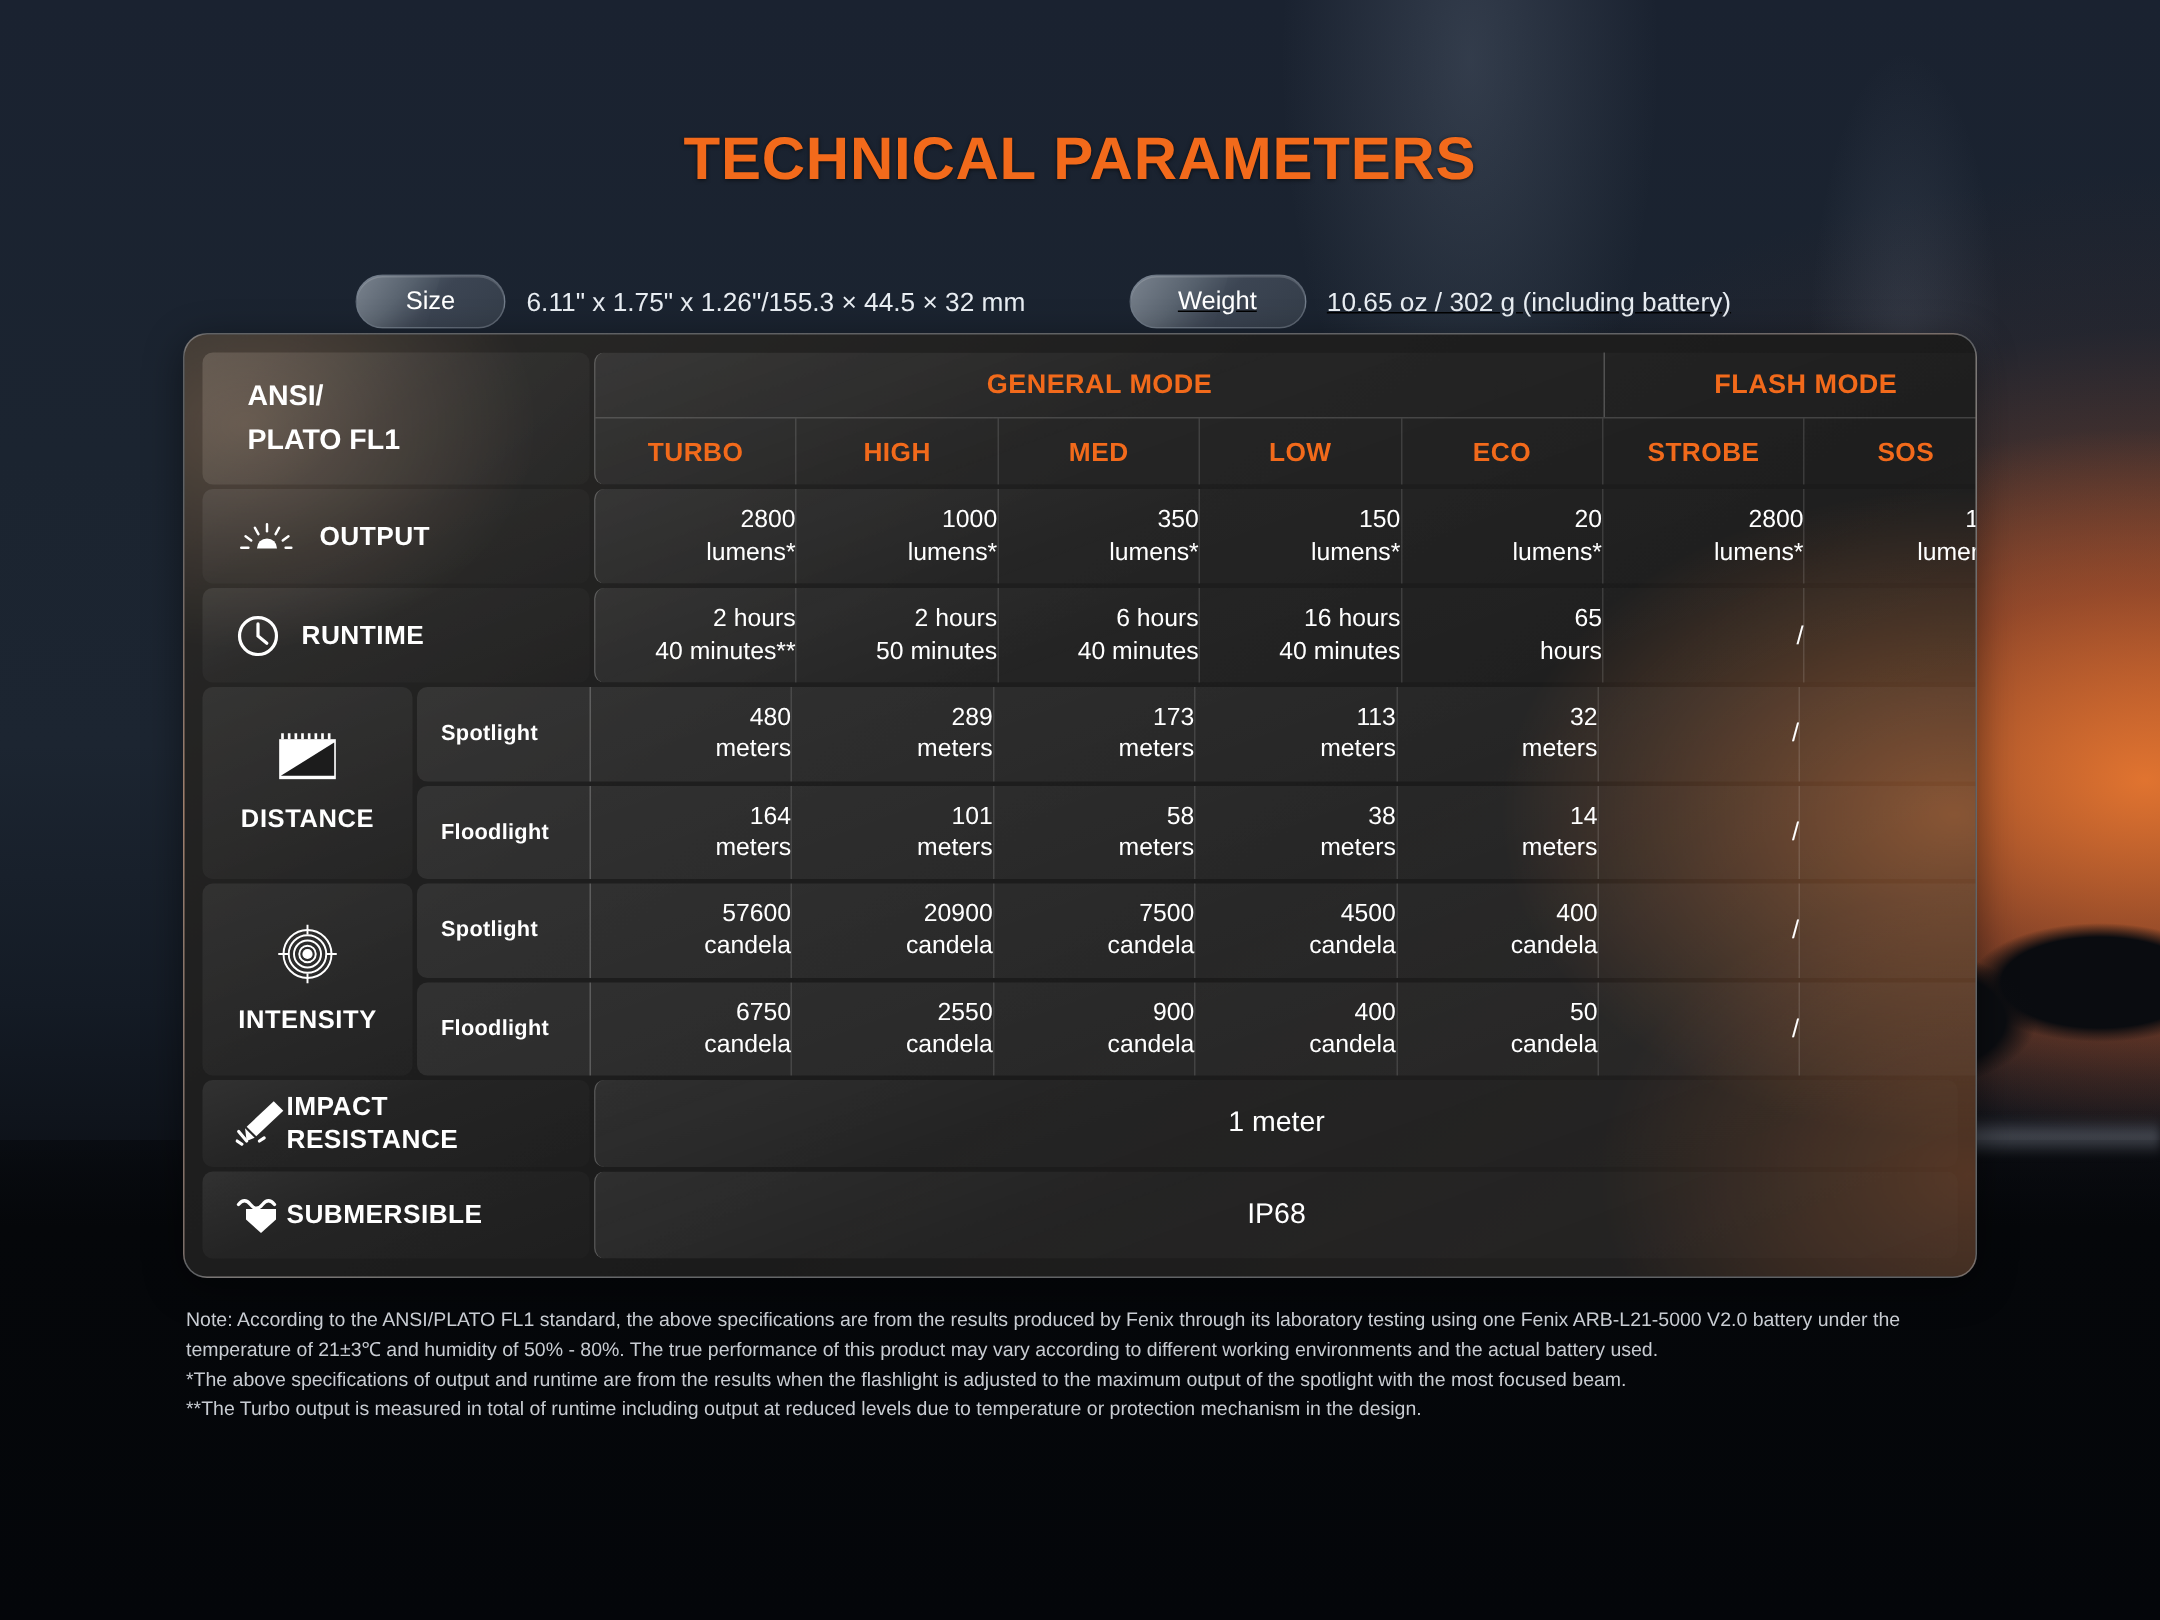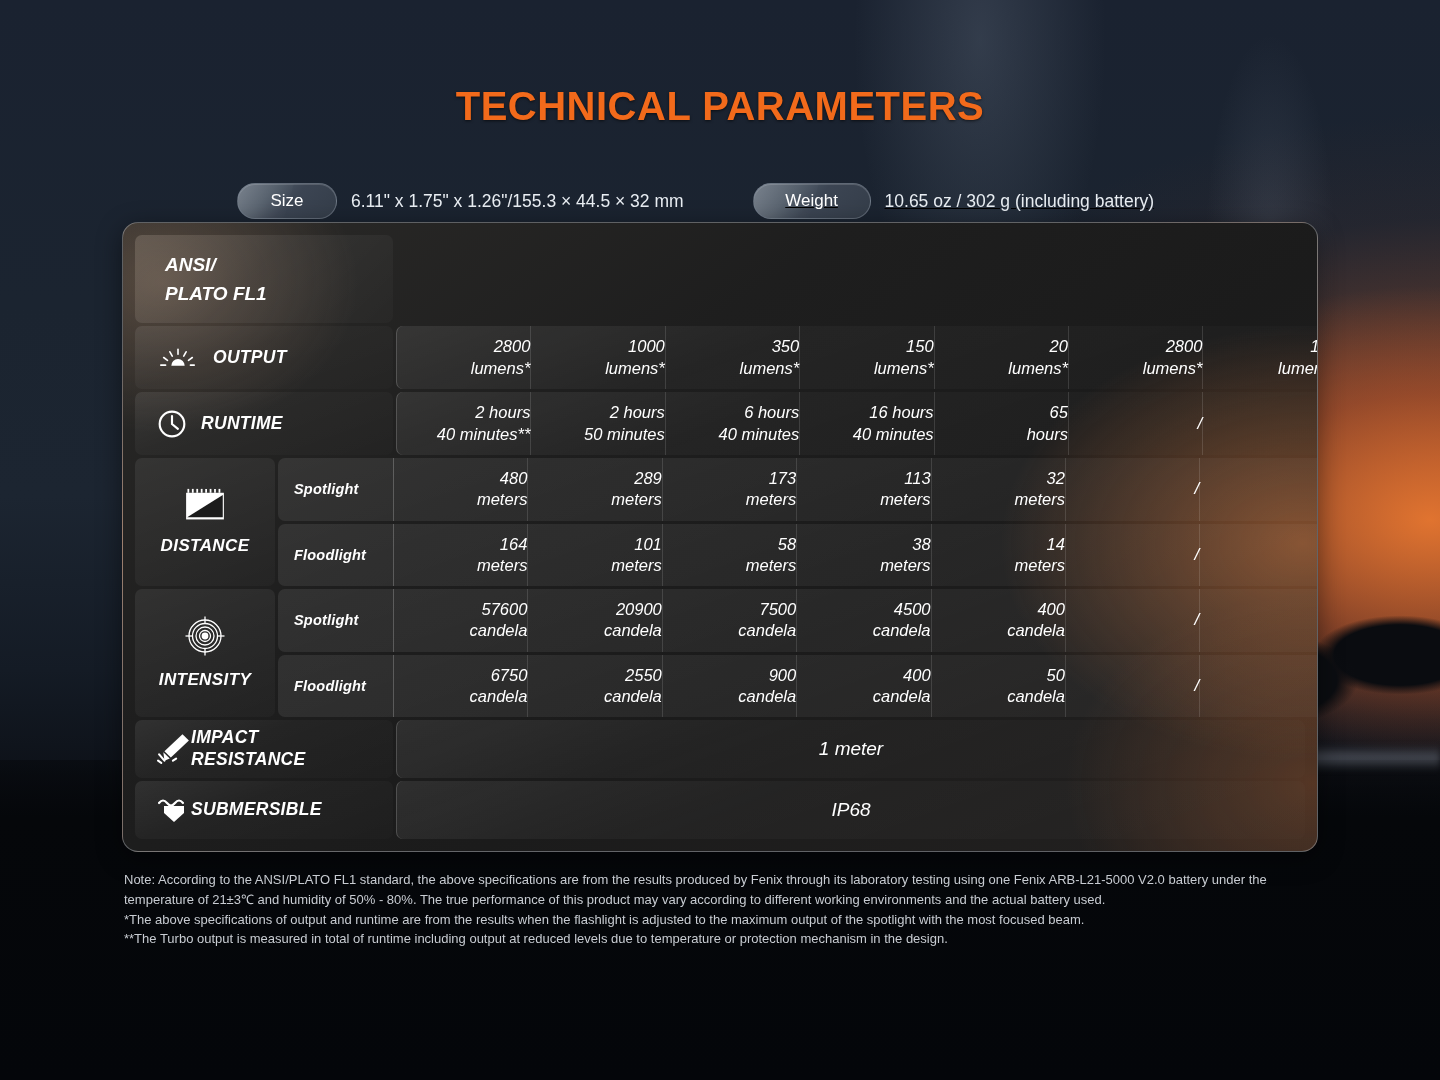--- a/index.html
+++ b/index.html
@@ -137,21 +137,20 @@
     border-radius: 16px;
     padding: 12px;
     border: 1px solid rgba(205,210,218,0.38);
     background:
       radial-gradient(ellipse 420px 300px at 1180px 320px, rgba(232,128,62,0.50) 0%, rgba(232,128,62,0.0) 72%),
       radial-gradient(ellipse 330px 250px at 1190px 560px, rgba(215,110,50,0.28) 0%, rgba(215,110,50,0) 75%),
       radial-gradient(ellipse 260px 200px at 40px 60px, rgba(190,150,120,0.30) 0%, rgba(190,150,120,0) 75%),
       linear-gradient(145deg, #2b2a28 0%, #1e1e1e 35%, #1b1b1b 60%, #232120 100%);
     box-shadow: 0 6px 26px rgba(0,0,0,0.45);
     overflow: hidden;
-    font-style: italic;
   }
 
   .tbl {
     position: relative;
     width: 100%;
     height: 100%;
     display: flex;
     flex-direction: column;
     gap: 3px;
   }
@@ -383,20 +382,35 @@
     </div>
   </div>
 
   <div class="table-card">
     <div class="tbl">
 
       <div class="hdr-row">
         <div class="hdr-ansi tile">
           <span>ANSI/</span>
           <span>PLATO FL1</span>
+        </div>
+        <div class="hdr-right tile">
+          <div class="hdr-modes">
+            <div class="mode-general">GENERAL MODE</div>
+            <div class="mode-flash">FLASH MODE</div>
+          </div>
+          <div class="hdr-cols" id="hdr-cols">
+              <div class="hdr-col">TURBO</div>
+              <div class="hdr-col">HIGH</div>
+              <div class="hdr-col">MED</div>
+              <div class="hdr-col">LOW</div>
+              <div class="hdr-col">ECO</div>
+              <div class="hdr-col">STROBE</div>
+              <div class="hdr-col">SOS</div>
+            </div>
         </div>
       </div>
 
       <div id="body-rows" style="display:flex;flex-direction:column;gap:3px;flex:1;">
           <div class="row">
             <div class="row-label tile">
               <span style="display: flex;">
                 <svg class="ic" width="42" height="26" viewBox="0 0 44 24">
                   <g fill="#fff" stroke="#fff" stroke-width="1.7" stroke-linecap="round">
       <path d="M15 20 a7 7 0 0 1 14 0z" stroke="none"></path>

